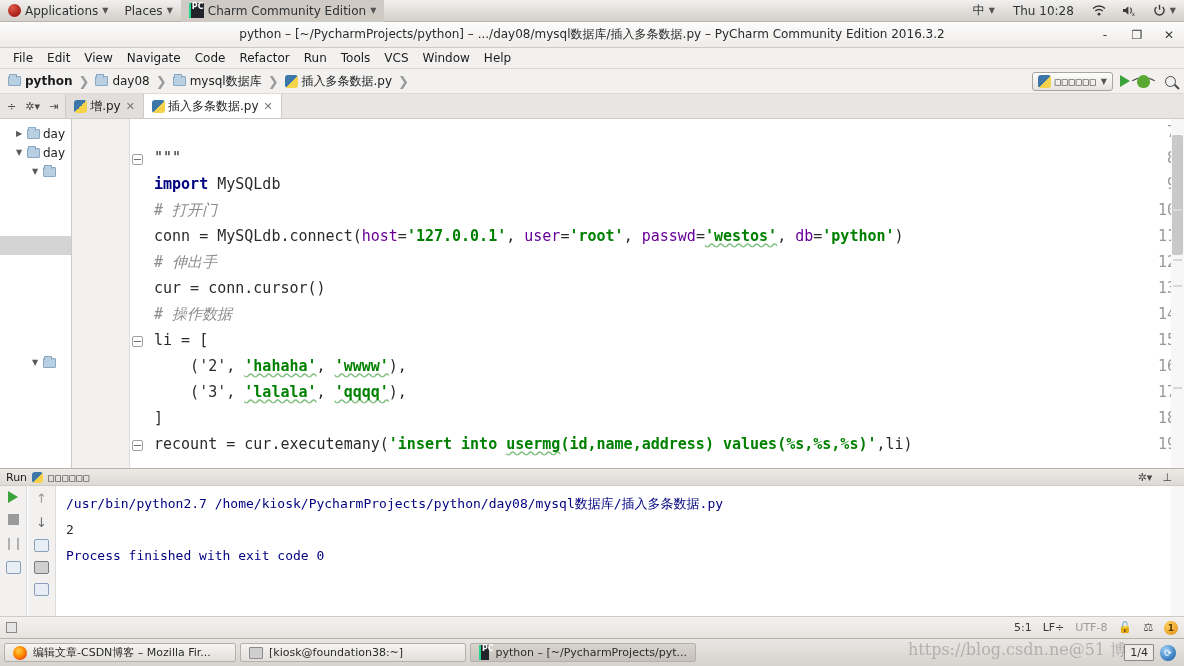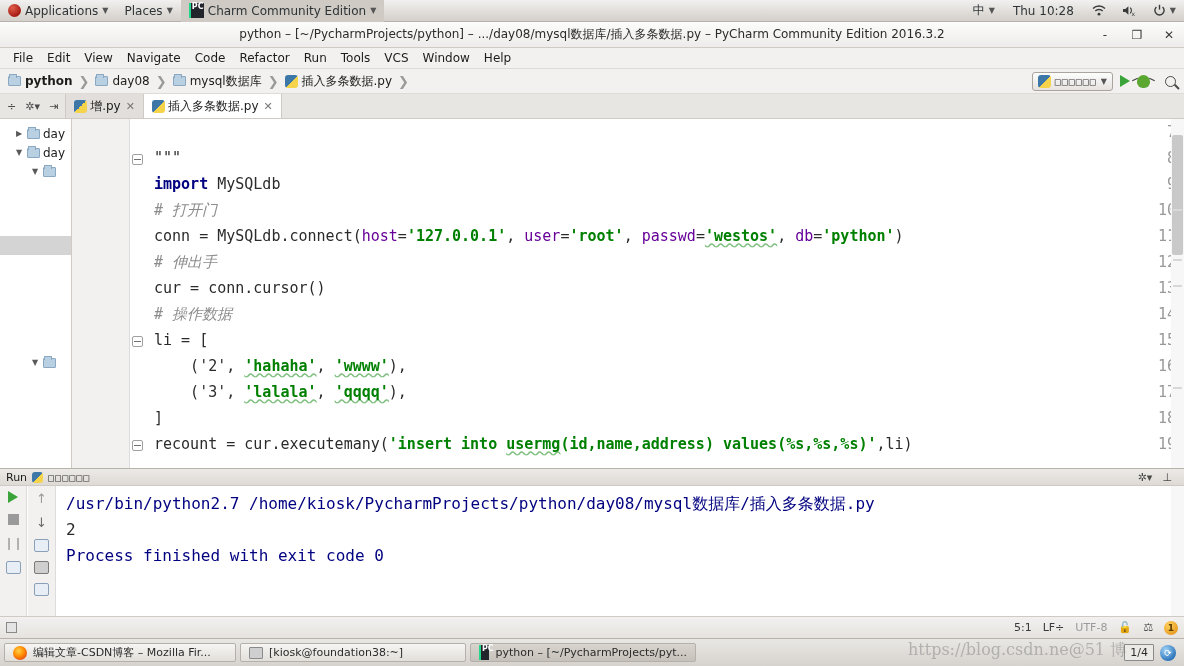--- a/index.html
+++ b/index.html
@@ -206,21 +206,21 @@
   .pause-ic { color: #b0b0b0; font-size: 12px; letter-spacing: -1px; }
   .arrow-up { color: #9a9a9a; font-size: 13px; }
   .arrow-dn { color: #6a6a6a; font-size: 13px; }
   .mini-btn { width: 15px; height: 13px; border: 1px solid #8aa0b8; background: #e8eef5; border-radius: 2px; }
   .mini-btn.sel { background: #cfcfcf; border-color: #7a7a7a; }
   .console {
     position: absolute; left: 57px; top: 0; width: 1110px; height: 130px;
     background: #ffffff; padding: 5px 0 0 9px; overflow: hidden;
   }
   .cline {
-    font-family: "DejaVu Sans Mono", monospace; font-size: 16px;
+    font-family: "DejaVu Sans Mono", monospace; font-size: 13px;
     color: #000080; white-space: pre; line-height: 26px;
   }
   .cline.plain { color: #2b2b2b; }
   .console-scroll {
     position: absolute; right: 0; top: 0; width: 13px; height: 130px; background: #f7f7f7;
   }
 
   
   .statusbar {
     position: absolute; top: 616px; left: 0; width: 1184px; height: 22px;

